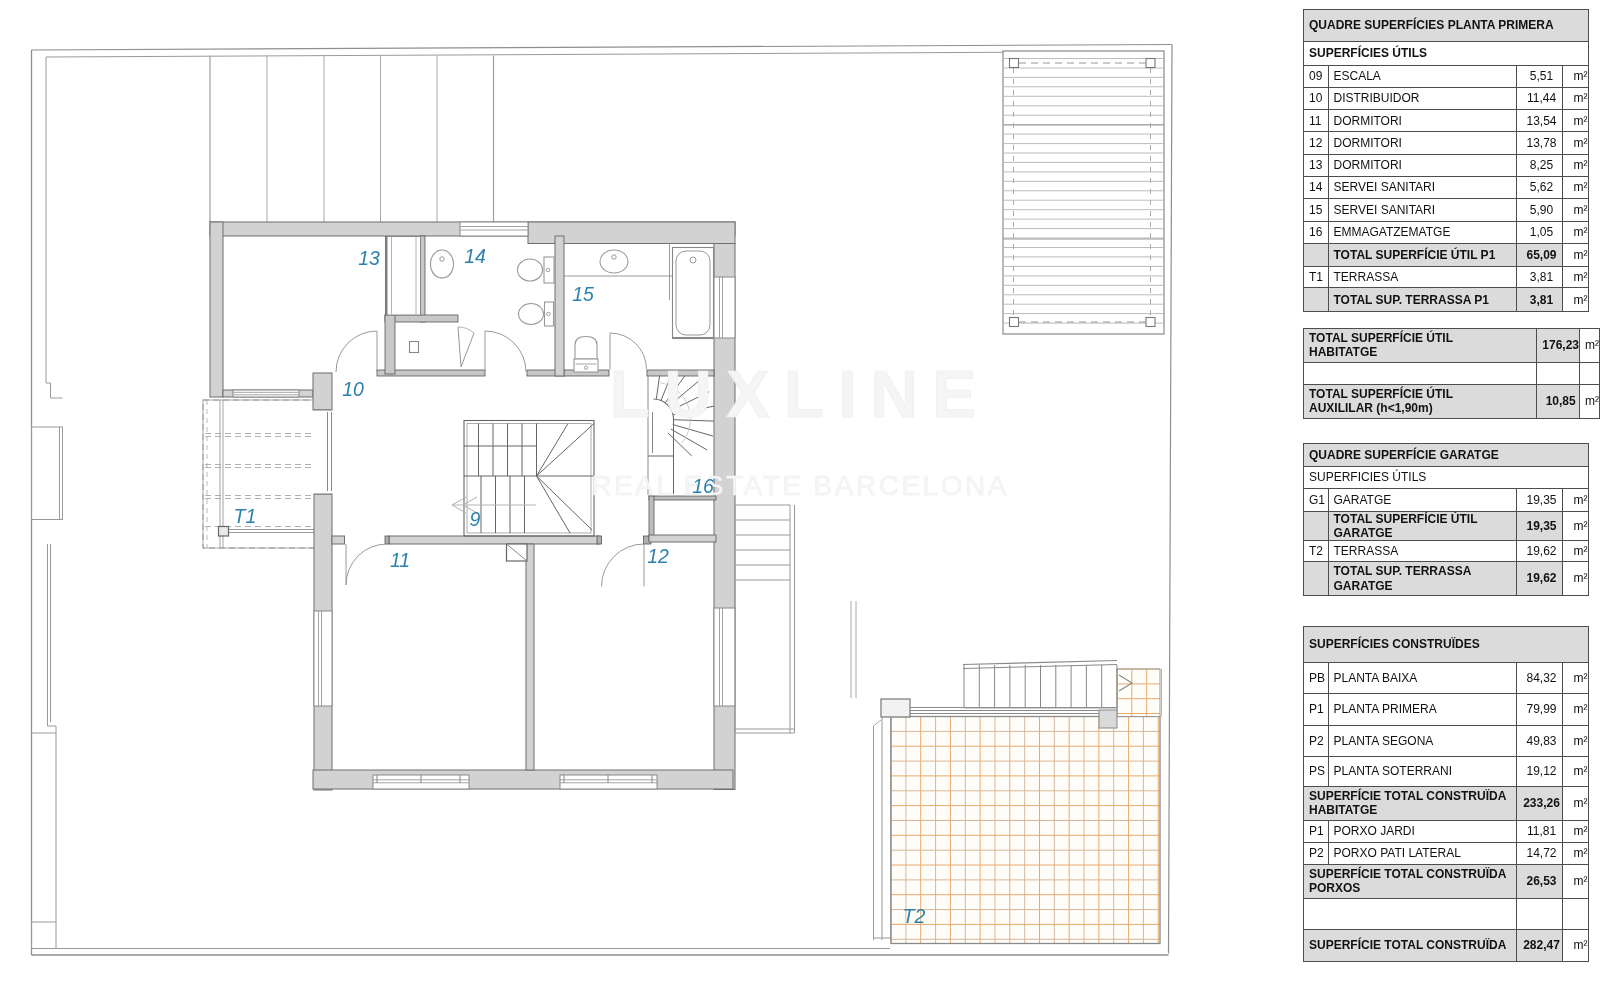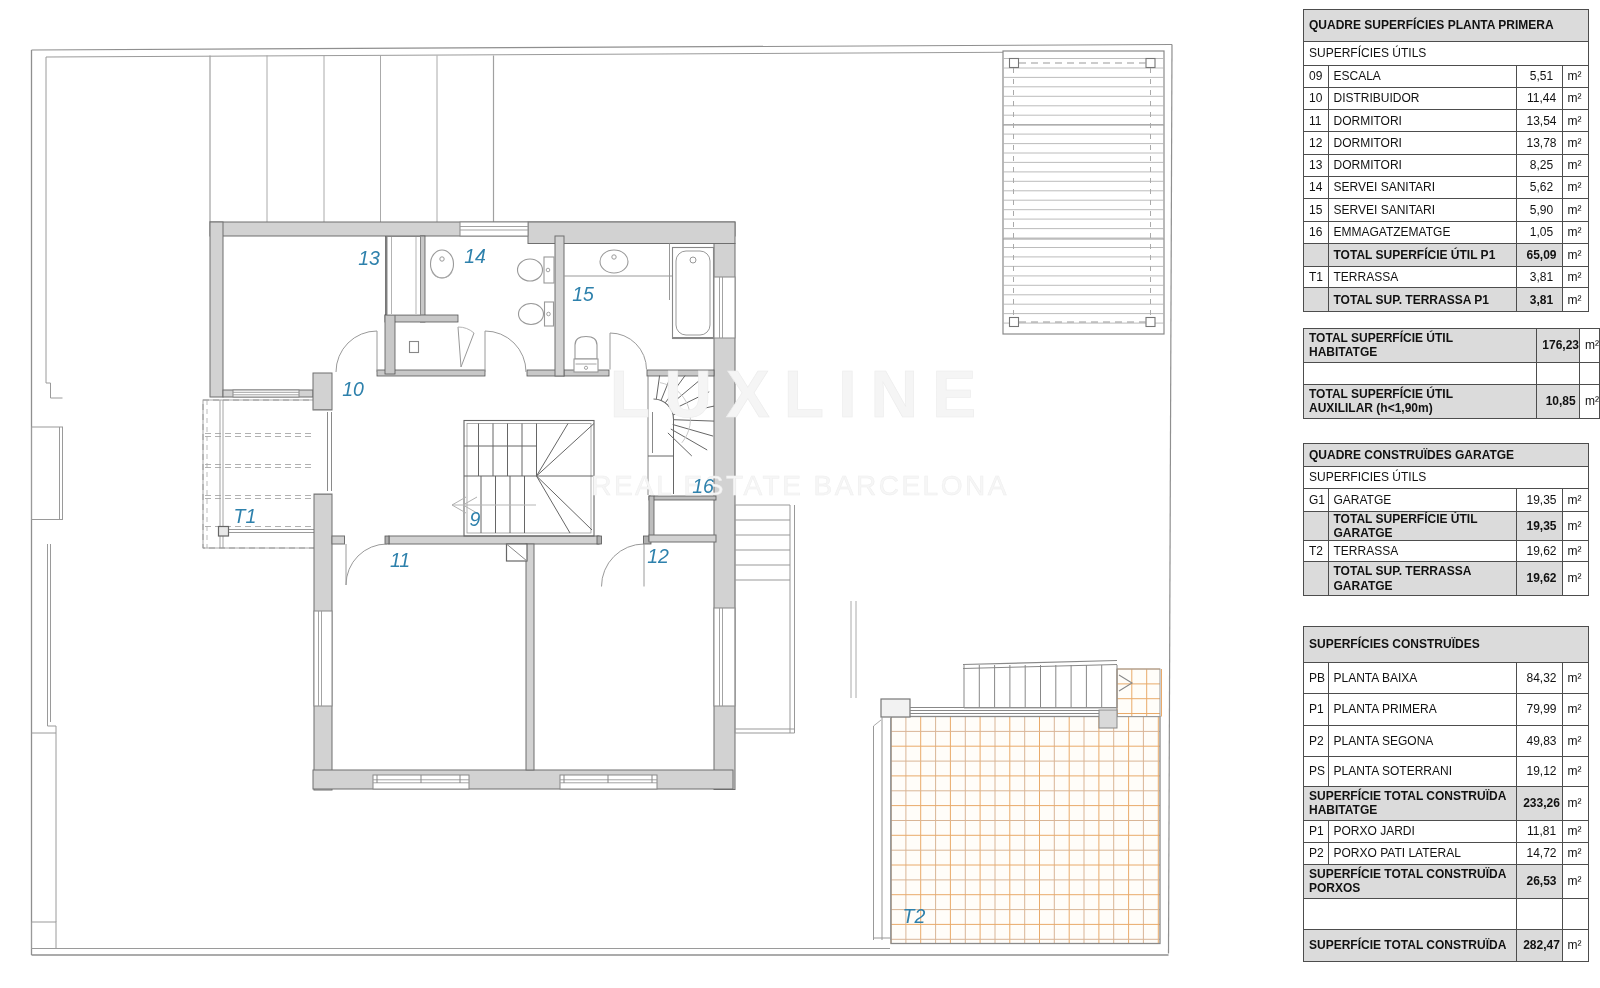--- a/index.html
+++ b/index.html
@@ -1,22 +1,22 @@
 <!DOCTYPE html>
 <html><head><meta charset="utf-8"><style>
 html,body{margin:0;padding:0;background:#fff;}
 .page{position:relative;width:1600px;height:988px;font-family:"Liberation Sans",sans-serif;overflow:hidden;background:#fff;}
 table.tb{position:absolute;border-collapse:collapse;table-layout:fixed;background:#fff;border:1.5px solid #4d4d4d;}
 table.tb td{border:1px solid #4d4d4d;font-size:12px;color:#111;padding:0 0 0 5px;overflow:hidden;line-height:1.2;vertical-align:middle;}
 td.hd{font-weight:bold;background:#dbdbdb;}
-td.hd2{font-weight:normal;background:#fff;}
+td.hd2{font-weight:bold;background:#fff;}
 td.hd2n{background:#fff;}
 td.c{padding-left:4px;}
 td.v{text-align:center;padding:0 5px 0 0;}
-td.m{text-align:left;padding:0;}
+td.m{text-align:right;padding:0;}
 td.g{background:#dbdbdb;}
 td.b{font-weight:bold;}
 </style></head>
 <body>
 <div class="page">
 <svg width="1600" height="988" viewBox="0 0 1600 988" style="position:absolute;left:0;top:0">
 <rect width="1600" height="988" fill="#ffffff"></rect>
 
 <line x1="31.5" y1="50" x2="1172" y2="44.5" stroke="#8f8f8f" stroke-width="1.2"></line>
 
@@ -532,21 +532,21 @@
 
 <table class="tb" style="left:1303px;top:443px">
 <colgroup>
         <col style="width:24.5px">
         <col style="width:188px">
         <col style="width:46px">
         <col style="width:26px">
       </colgroup>
 <tbody>
         <tr style="height:22.5px">
-<td colspan="4" class="hd">QUADRE CONSTRUÏDES GARATGE</td>
+<td colspan="4" class="hd">QUADRE SUPERFÍCIE GARATGE</td>
 </tr>
 <tr style="height:22.5px">
 <td colspan="4" class="hd2n">SUPERFICIES ÚTILS</td>
 </tr>
 <tr style="height:22.5px">
 <td class="c">G1</td>
 <td class="n">GARATGE</td>
 <td class="v">19,35</td>
 <td class="m">m²</td>
 </tr>

